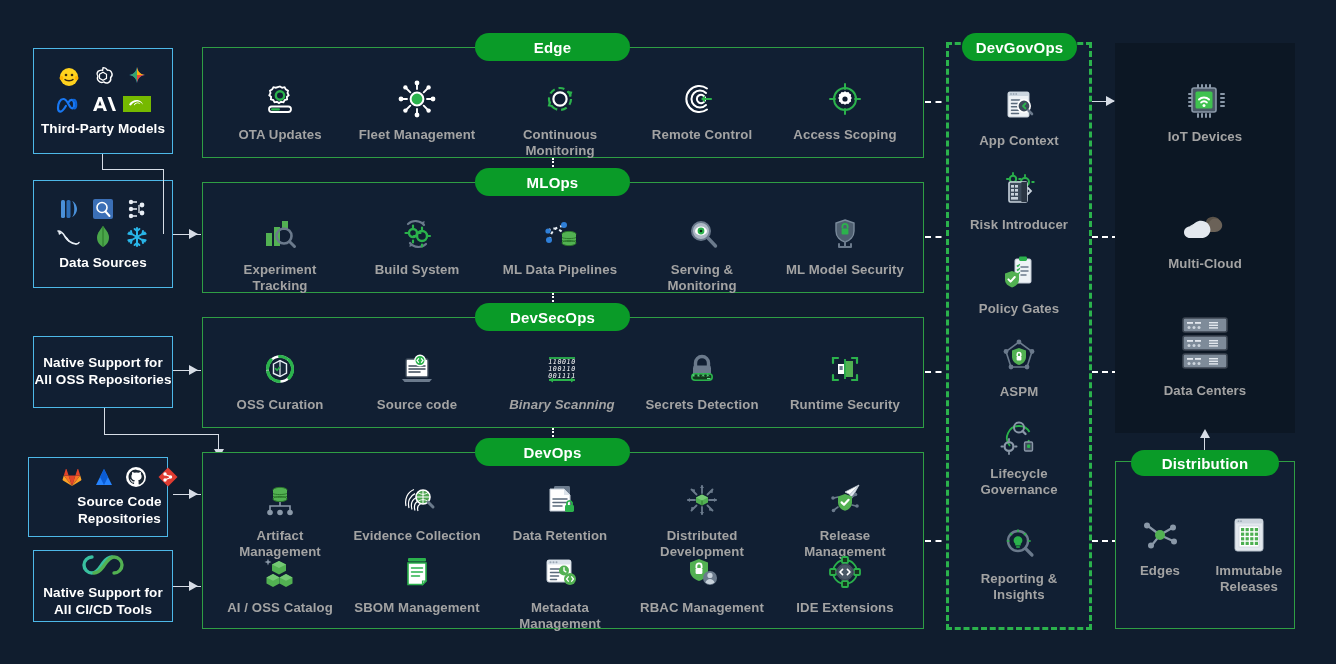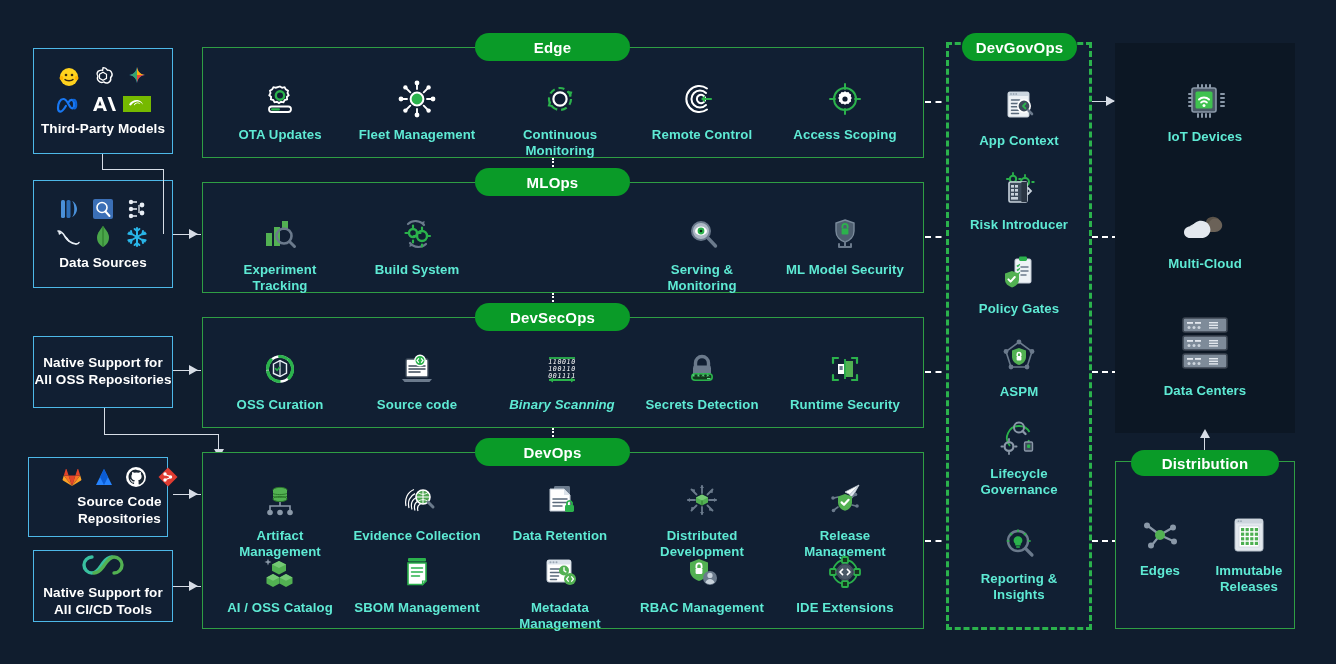--- a/index.html
+++ b/index.html
@@ -53,21 +53,21 @@
 
   
   .tile {
     position: absolute;
     display: flex; flex-direction: column;
     align-items: center; justify-content: flex-start;
     text-align: center;
   }
   .tile .ico { height: 46px; display: flex; align-items: center; justify-content: center; }
   .tile .lbl {
-    color: #5eead4; font-size: 13.2px; font-weight: 700;
+    color: #a3a3a3; font-size: 13.2px; font-weight: 700;
     line-height: 1.18; margin-top: 5px; white-space: pre-line;
     letter-spacing: .1px;
   }
 
   
   .conn { position: absolute; background: #d7dde6; }
   .h { height: 1.4px; }
   .v { width: 1.4px; }
   .dotted-v {
     position: absolute; width: 0; border-left: 2px dotted #ffffff;
@@ -398,20 +398,40 @@
         </g>
         <g stroke="#2bb24c" stroke-width="2.2" stroke-linecap="round">
           <path d="M16 13.5v-2M16 26.5v2M10.5 19h-2M23.5 19h-2"></path>
           <path d="M25 15.5v-2M25 30.5v2M19 22h-2M33 22h-2"></path>
         </g>
       </svg>
     </div>
     <div class="lbl">Build System</div>
   </div>
 
+  <div class="tile" style="left:495px; top:211px; width:130px;">
+    <div class="ico">
+      <svg width="40" height="40" viewBox="0 0 40 40">
+        <path d="M10 26c0-8 6-14 14-14" fill="none" stroke="#e8eef5" stroke-width="2" stroke-dasharray="3 3"></path>
+        <path d="M8 17c4-4 10-3 14 1" fill="none" stroke="#e8eef5" stroke-width="2" stroke-dasharray="3 3"></path>
+        <circle cx="9" cy="26" r="3" fill="#2f7fd8"></circle>
+        <circle cx="24" cy="11" r="3" fill="#2f7fd8"></circle>
+        <circle cx="8" cy="17" r="2.6" fill="#2f7fd8"></circle>
+        <g fill="#52b152" stroke="#2d7a2d" stroke-width="1">
+          <ellipse cx="29" cy="20" rx="7" ry="2.6"></ellipse>
+          <rect x="22" y="20" width="14" height="9" fill="#52b152" stroke="none"></rect>
+          <ellipse cx="29" cy="29" rx="7" ry="2.6"></ellipse>
+        </g>
+        <g stroke="#2d7a2d" stroke-width="1" fill="none">
+          <path d="M22 23.5c1.5 1.4 12.5 1.4 14 0M22 26.5c1.5 1.4 12.5 1.4 14 0"></path>
+        </g>
+      </svg>
+    </div>
+    <div class="lbl">ML Data Pipelines</div>
+  </div>
 
   <div class="tile" style="left:637px; top:211px; width:130px;">
     <div class="ico">
       <svg width="40" height="40" viewBox="0 0 40 40">
         <circle cx="19" cy="17" r="9" fill="#aeb9c6" stroke="#6b7a8c" stroke-width="2"></circle>
         <ellipse cx="19" cy="17" rx="6" ry="4.4" fill="#ffffff"></ellipse>
         <circle cx="19" cy="17" r="3.4" fill="#2bb24c"></circle>
         <circle cx="19" cy="17" r="1.3" fill="#0d2a12"></circle>
         <path d="M26 24l7.5 8" stroke="#6b7a8c" stroke-width="3.4" stroke-linecap="round"></path>
       </svg>

